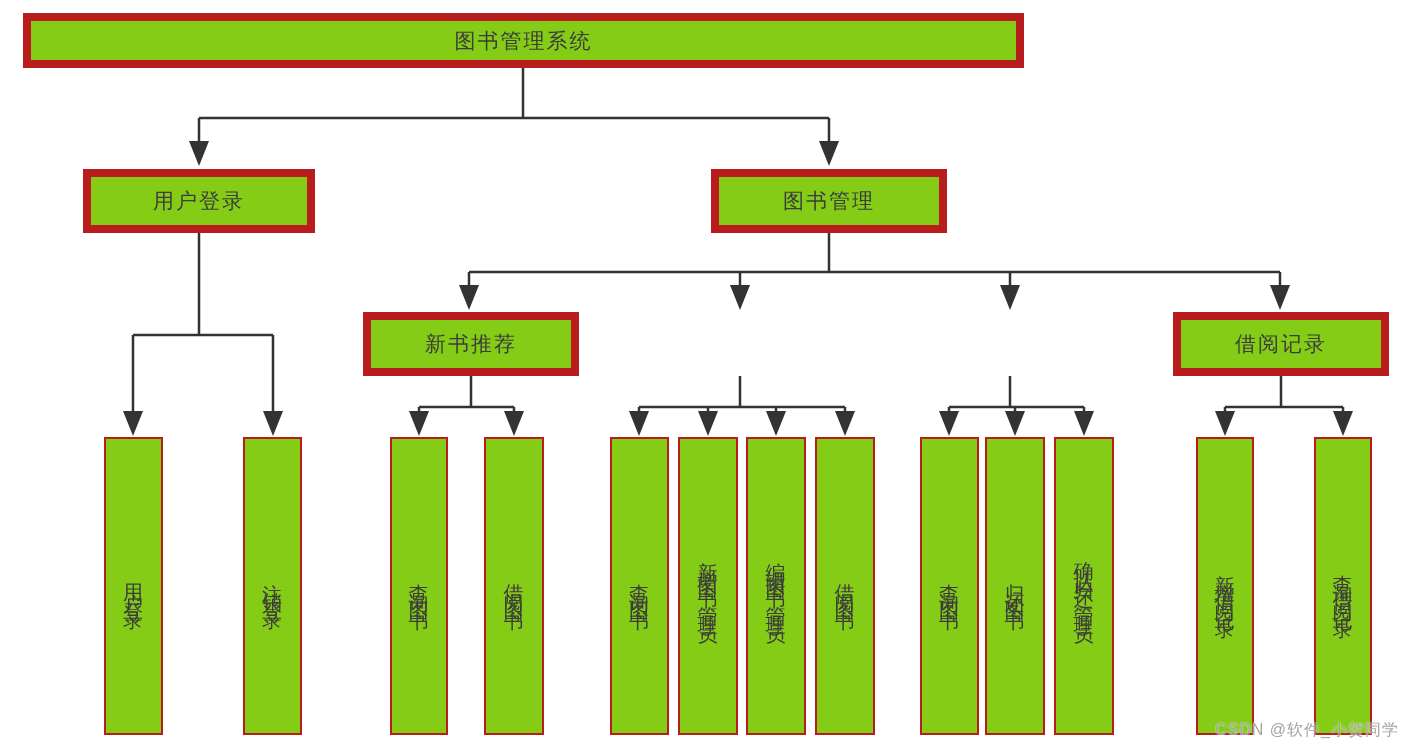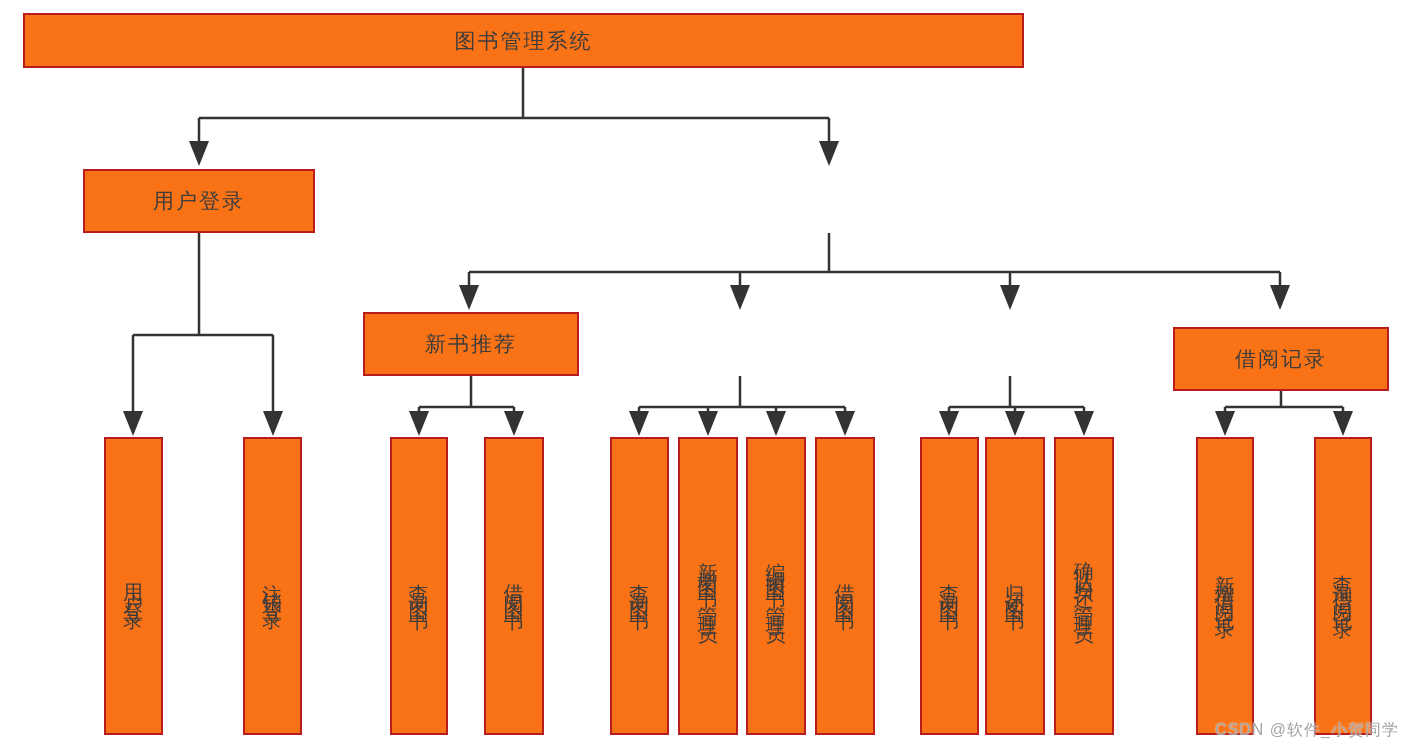--- a/index.html
+++ b/index.html
@@ -17,22 +17,22 @@
   }
   #connectors {
     position: absolute;
     left: 0; top: 0;
     width: 1405px; height: 747px;
     z-index: 0;
   }
   .box {
     position: absolute;
     box-sizing: border-box;
-    background: #f97316;
-    border: 2px solid #b91c1c;
+    background: #84cc16;
+    border: 8px solid #b91c1c;
     color: #3c3c3c;
     display: flex;
     align-items: center;
     justify-content: center;
     font-size: 21px;
     letter-spacing: 2px;
     z-index: 1;
     text-align: right;
     line-height: 1.2;
   }
@@ -88,23 +88,24 @@
       <polygon points="1005,411 1025,411 1015,436"></polygon>
       <polygon points="1074,411 1094,411 1084,436"></polygon>
       <polygon points="1215,411 1235,411 1225,436"></polygon>
       <polygon points="1333,411 1353,411 1343,436"></polygon>
     </g>
   </svg>
 
   <div class="box" style="left:23px; top:13px; width:1001px; height:55px;">图书管理系统</div>
 
   <div class="box" style="left:83px; top:169px; width:232px; height:64px;">用户登录</div>
+  <div class="box" style="left:711px; top:169px; width:236px; height:64px;">图书管理</div>
 
   <div class="box" style="left:363px; top:312px; width:216px; height:64px;">新书推荐</div>
-  <div class="box" style="left:1173px; top:312px; width:216px; height:64px;margin-top:15px;">借阅记录</div>
+  <div class="box" style="left:1173px; top:312px; width:216px; height:64px;">借阅记录</div>
 
   <div class="box leaf" style="left:104px; top:437px; width:59px; height:298px;">用户登录</div>
   <div class="box leaf" style="left:243px; top:437px; width:59px; height:298px;">注销登录</div>
 
   <div class="box leaf" style="left:390px; top:437px; width:58px; height:298px;">查询图书</div>
   <div class="box leaf" style="left:484px; top:437px; width:60px; height:298px;">借阅图书</div>
 
   <div class="box leaf" style="left:610px; top:437px; width:59px; height:298px;">查询图书</div>
   <div class="box leaf" style="left:678px; top:437px; width:60px; height:298px;">新增图书（管理员）</div>
   <div class="box leaf" style="left:746px; top:437px; width:60px; height:298px;">编辑图书（管理员）</div>

